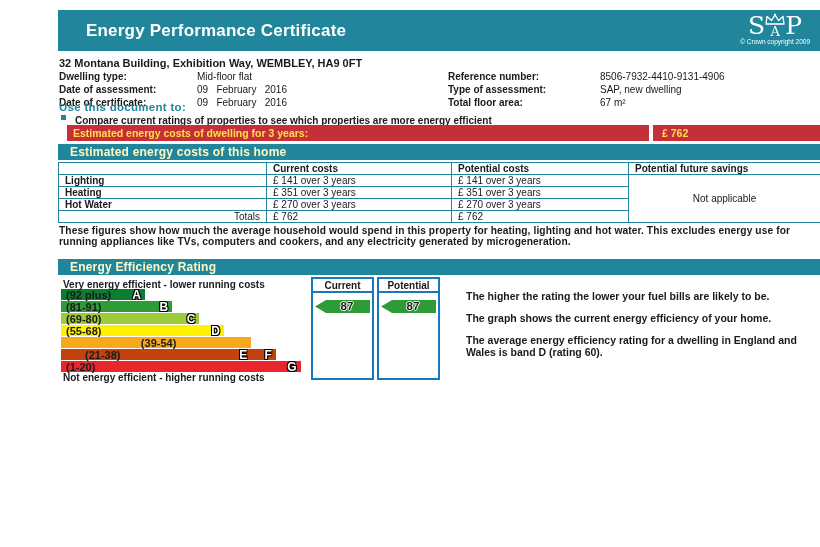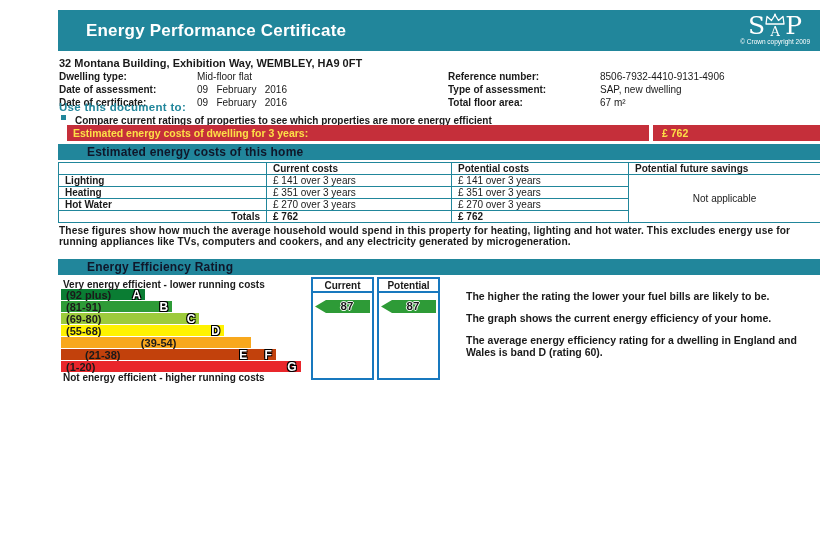--- a/index.html
+++ b/index.html
@@ -33,33 +33,33 @@
   .use-heading{position:absolute;left:31px;top:101px;color:var(--teal);font-weight:700;font-size:11.5px;letter-spacing:.3px;}
   .bullet-row{position:absolute;left:33px;top:115px;font-size:10px;font-weight:600;display:flex;align-items:flex-start;}
   .bullet{width:5px;height:5px;background:var(--teal);margin-right:9px;flex:none;}
 
   
   .cost-banner{position:absolute;left:39px;top:125px;width:762px;height:16px;background:var(--red);color:#fde047;}
   .cb-label{position:absolute;left:6px;top:0;line-height:16px;font-size:10.5px;font-weight:700;}
   .cb-value{position:absolute;left:582px;right:0;top:0;bottom:0;background:var(--red);border-left:4px solid #fff;padding-left:9px;line-height:16px;font-size:10.5px;font-weight:700;}
 
   
-  .section-bar{position:absolute;left:30px;width:762px;height:16px;background:var(--teal);color:#0f172a;font-size:12px;font-weight:700;line-height:16px;padding-left:29px;letter-spacing:.2px;}
+  .section-bar{position:absolute;left:30px;width:762px;height:16px;background:var(--teal);color:#fef9c3;font-size:12px;font-weight:700;line-height:16px;padding-left:12px;letter-spacing:.2px;}
   .costs-bar{top:144px;}
   .rating-bar{top:259px;}
 
   
   .costs-table{position:absolute;left:30px;top:162px;width:762px;border-collapse:collapse;table-layout:fixed;}
   .costs-table th,.costs-table td{border:1.8px solid var(--teal);font-size:10px;padding:0 6px;height:12px;line-height:11px;text-align:left;white-space:nowrap;overflow:hidden;}
   .costs-table th{font-weight:700;}
   .costs-table .c1{width:208px;} .costs-table .c2{width:185px;} .costs-table .c3{width:177px;} .costs-table .c4{width:192px;}
   .costs-table td{height:10px;font-weight:400;}
   .costs-table td.row-label{font-weight:700;}
   .costs-table td.totals-label{text-align:right;font-weight:700;}
-  .costs-table tr.totals td{font-weight:700;}
+  .costs-table tr.totals td{font-weight:400;}
   .costs-table td.savings{text-align:center;vertical-align:middle;font-weight:400;}
 
   .footnote{position:absolute;left:31px;top:226px;width:760px;font-size:10.2px;font-weight:600;line-height:10.5px;letter-spacing:.1px;}
 
   
   .epc-chart{position:absolute;left:30px;top:277px;width:762px;height:106px;display:flex;align-items:flex-start;}
   .bands-area{width:250px;padding:3px 0 0 3px;flex:none;}
   .cap-top,.cap-bottom{font-size:10px;font-weight:700;padding-left:2px;height:9px;line-height:9px;white-space:nowrap;}
   .band{height:11px;margin-bottom:1px;display:flex;align-items:center;}
   .band-range{font-size:11px;font-weight:700;padding-left:5px;white-space:nowrap;}

